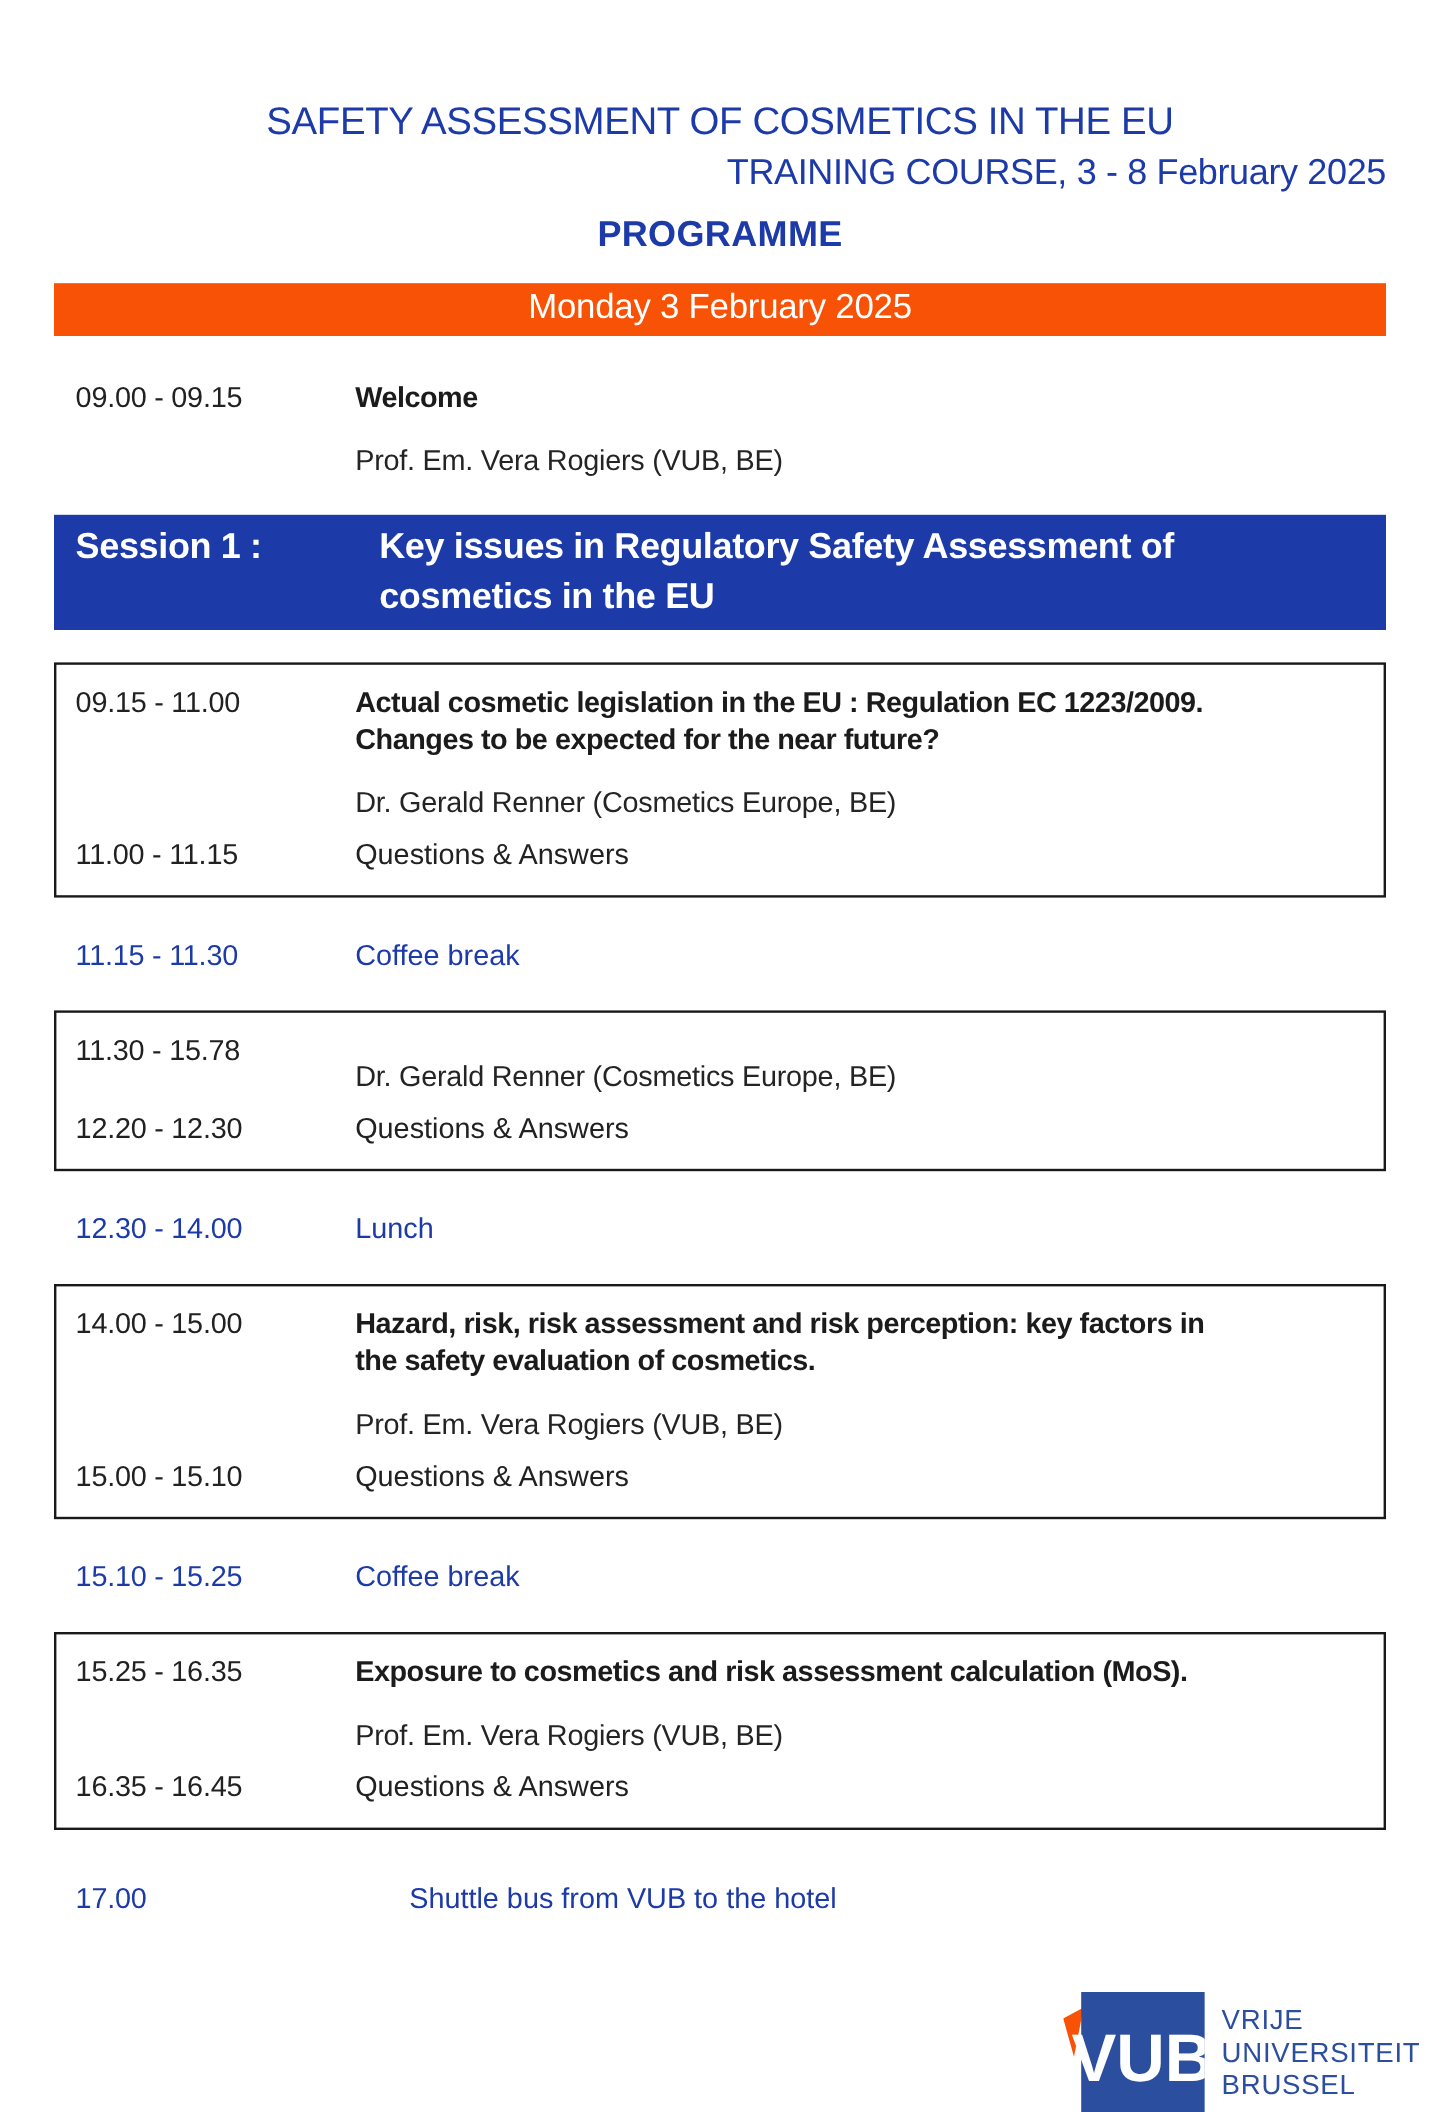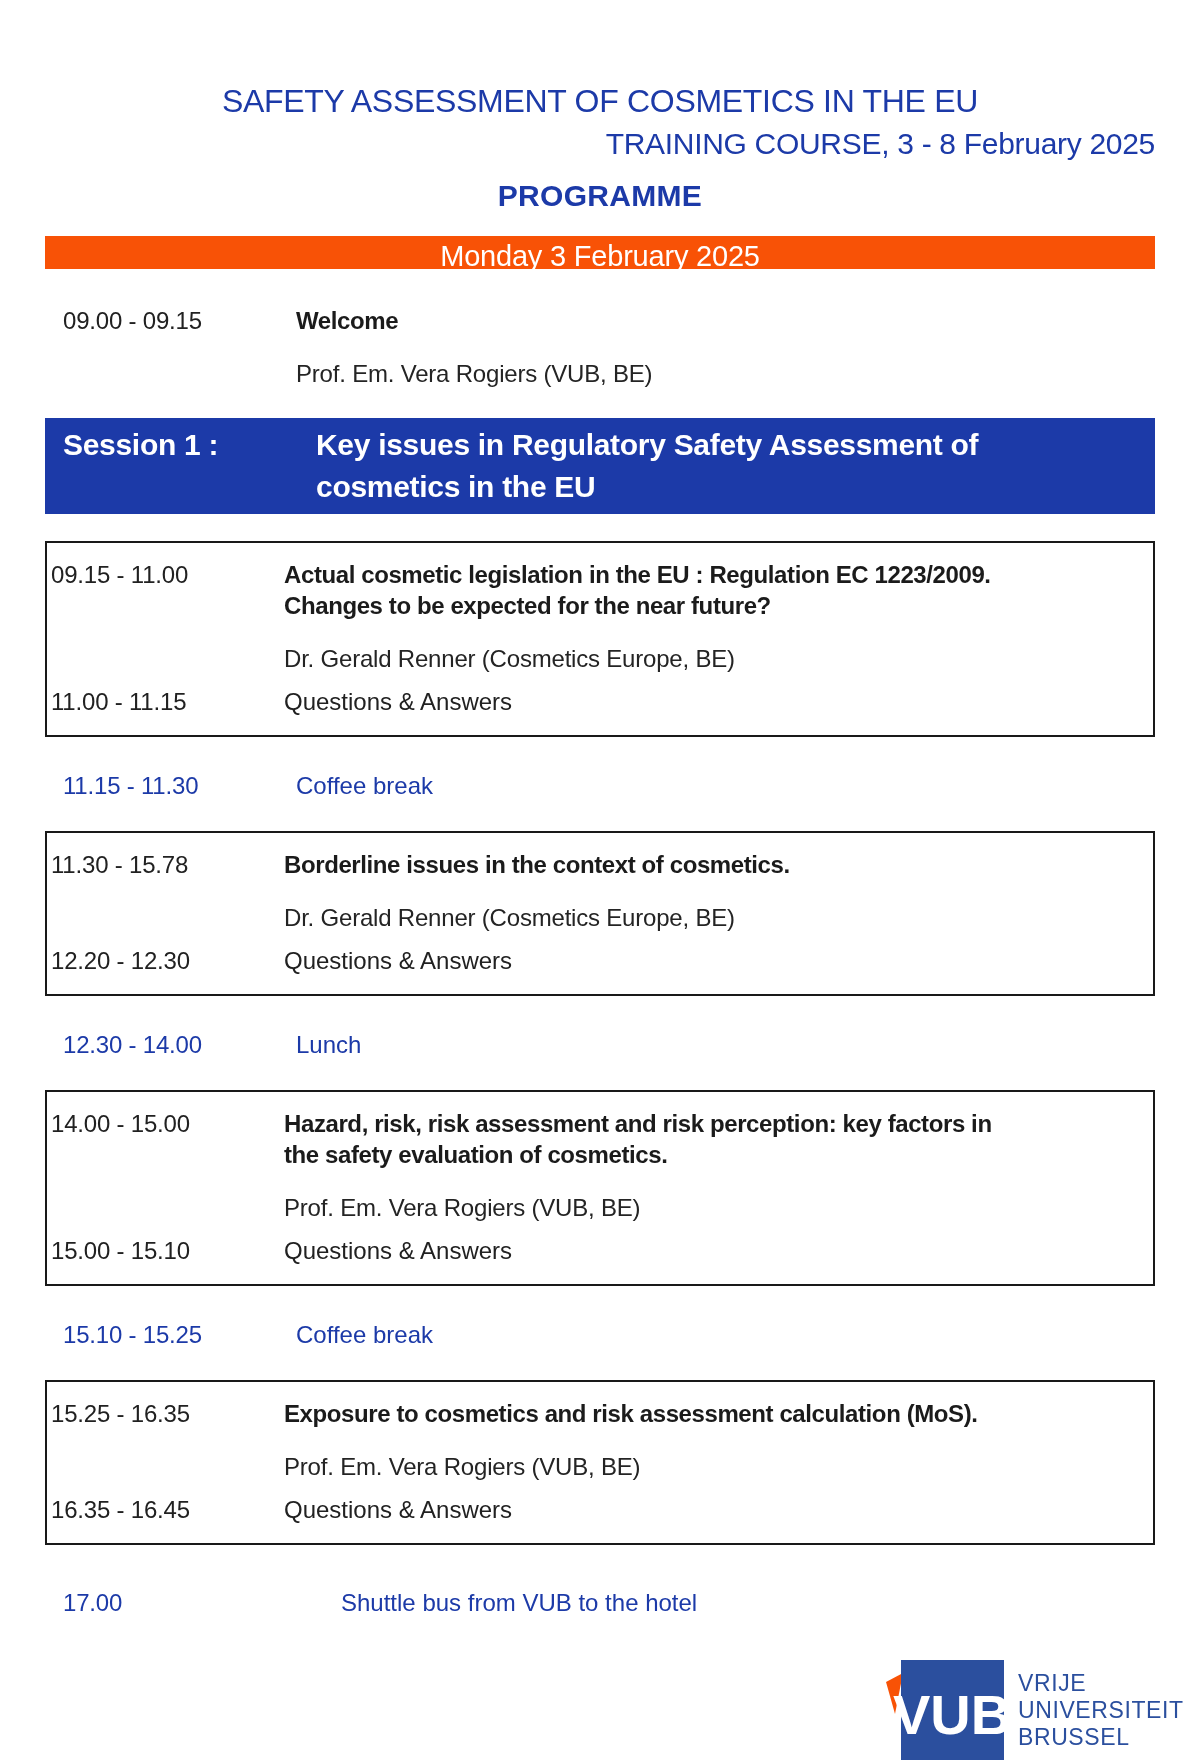--- a/index.html
+++ b/index.html
@@ -18,21 +18,21 @@
     color:#1c3aa8;font-weight:normal;font-size:32px;line-height:38px;letter-spacing:-0.3px;
   }
   .title-2{
     text-align:right;color:#1c3aa8;font-size:30px;line-height:36px;margin-top:6px;letter-spacing:-0.3px;
   }
   .title-3{
     text-align:center;color:#1c3aa8;font-weight:bold;font-size:30px;line-height:36px;margin-top:16px;letter-spacing:0.3px;
   }
   .day-banner{
     margin-top:22px;background:#f85206;color:#ffffff;
-    height:33px;line-height:41px;font-size:29px;text-align:center;font-weight:500;letter-spacing:-0.2px;
+    height:44px;line-height:41px;font-size:29px;text-align:center;font-weight:500;letter-spacing:-0.2px;
   }
 
   
   .srow{display:grid;grid-template-columns:233px auto;align-items:start;}
   .outer-row{padding-left:18px;padding-right:10px;}
   .time{font-size:24px;color:#212121;letter-spacing:-0.2px;line-height:31px;}
   .cell{font-size:24px;color:#212121;line-height:31px;}
 
   
   .welcome{margin-top:36px;}
@@ -48,21 +48,21 @@
   }
   .session-title{white-space:pre-line;}
 
   
   .box{
     margin-top:27px;
     border:2px solid #191919;
     padding:16px 0 18px 0;
     background:#ffffff;
   }
-  .box .srow{padding-left:4px;padding-right:10px;}
+  .box .srow{padding-left:16px;padding-right:10px;}
   .qa-row{margin-top:12px;}
 
   
   .break{margin:33px 0 30px 0;}
   .break .time,.break .cell{color:#1c3aa8;}
   .shuttle{margin-top:42px;gap:45px;}
   .shuttle .time,.shuttle .cell{color:#1c3aa8;}
 
   
   .logo{
@@ -116,21 +116,20 @@
 
     <div class="srow outer-row break">
       <div class="time">11.15 - 11.30</div>
       <div class="cell">Coffee break</div>
     </div>
 
     <div class="box">
       <div class="srow">
         <div class="time">11.30 - 15.78</div>
         <div class="cell">
-          <div class="talk-title">Borderline issues in the context of cosmetics.</div>
           <div class="speaker">Dr. Gerald Renner (Cosmetics Europe, BE)</div>
         </div>
       </div>
       <div class="srow qa-row">
         <div class="time">12.20 - 12.30</div>
         <div class="cell">Questions &amp; Answers</div>
       </div>
     </div>
 
     <div class="srow outer-row break">

